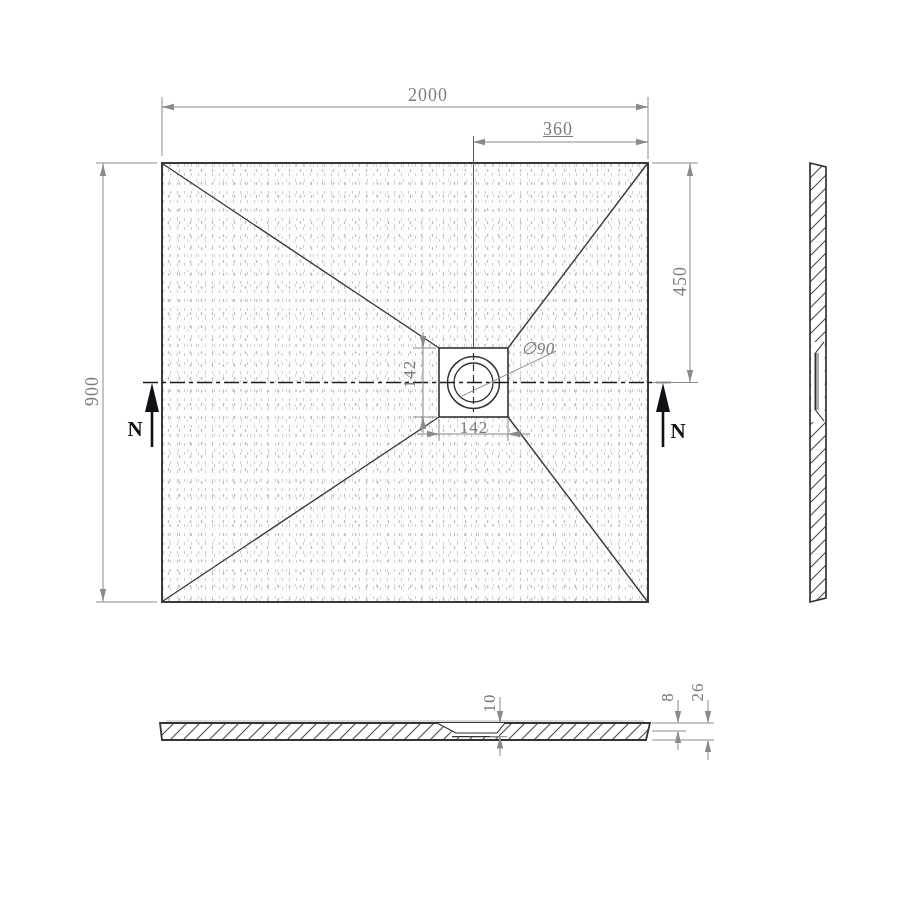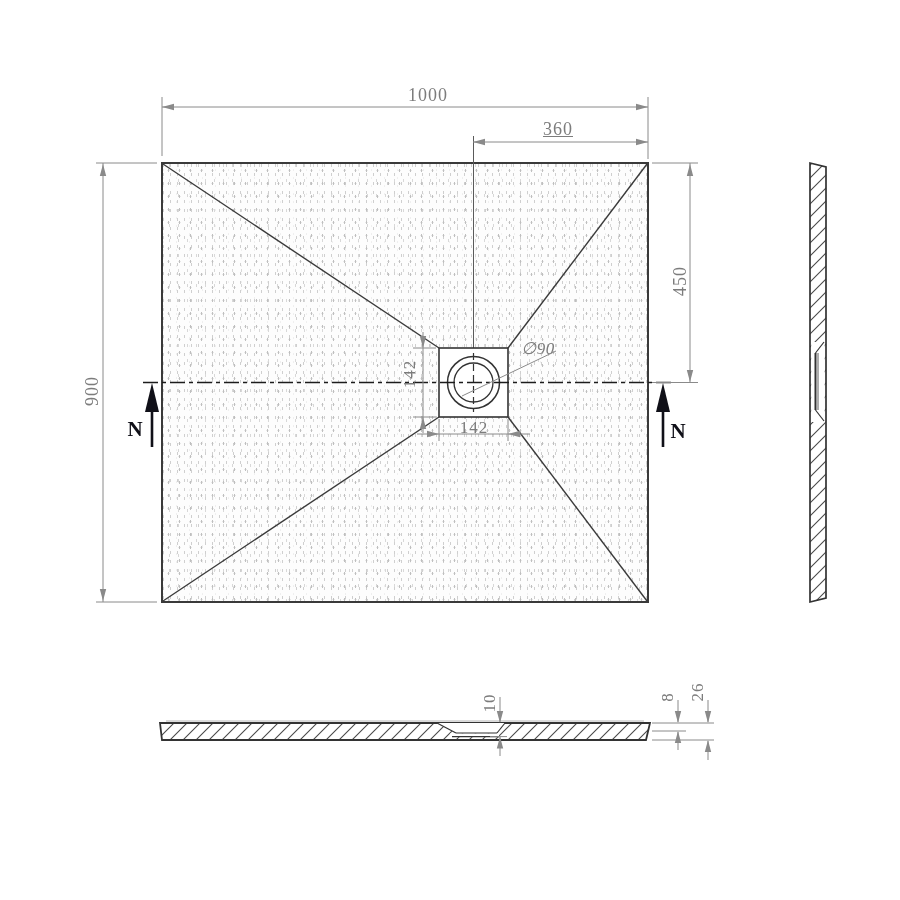--- a/index.html
+++ b/index.html
@@ -159,21 +159,21 @@
         <polygon points="500,723 496.8,711 503.2,711"></polygon>
         <polygon points="500,736.6 496.8,748.6 503.2,748.6"></polygon>
         <polygon points="678,723 674.8,711 681.2,711"></polygon>
         <polygon points="678,731 674.8,743 681.2,743"></polygon>
         <polygon points="708,723 704.8,711 711.2,711"></polygon>
         <polygon points="708,740 704.8,752 711.2,752"></polygon>
       </g>
     </g>
   </svg>
 
-  <span class="lbl" style="left:428px;top:95px;">1000</span>
+  <span class="lbl" style="left:428px;top:95px;">2000</span>
   <span class="lbl" style="left:558px;top:129px;text-decoration:underline;">360</span>
   <span class="lbl rot" style="left:680px;top:281px;">450</span>
   <span class="lbl rot" style="left:92px;top:391px;">900</span>
   <span class="lbl rot small" style="left:409px;top:374px;">142</span>
   <span class="lbl small" style="left:474px;top:427px;">142</span>
   <span class="lbl small dia" style="left:538px;top:348px;">∅90</span>
   <span class="lbl marker" style="left:135px;top:429px;">N</span>
   <span class="lbl marker" style="left:678px;top:431px;">N</span>
   <span class="lbl rot small" style="left:489px;top:703px;">10</span>
   <span class="lbl rot small" style="left:667px;top:697px;">8</span>

